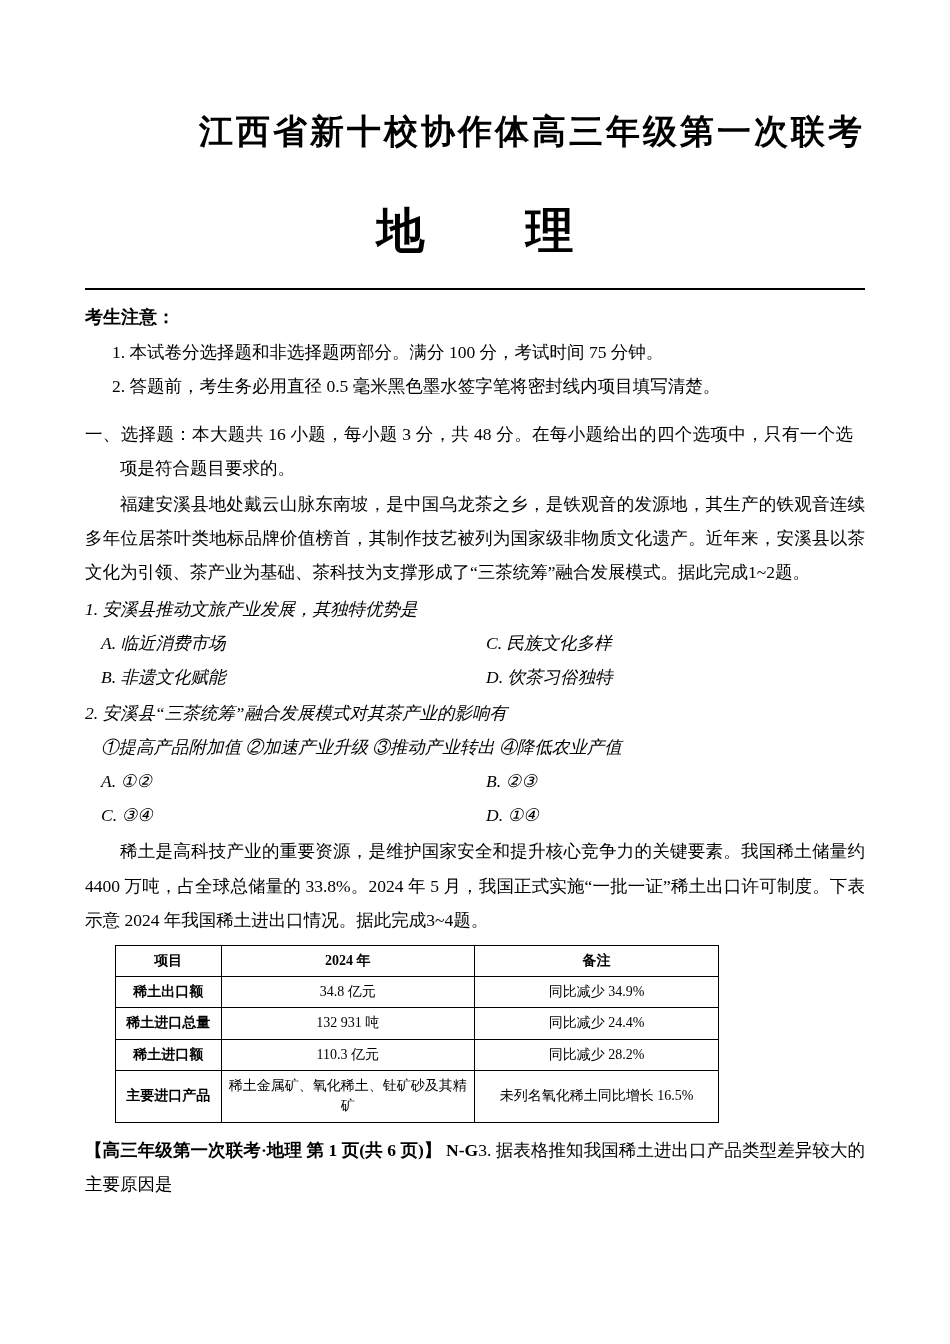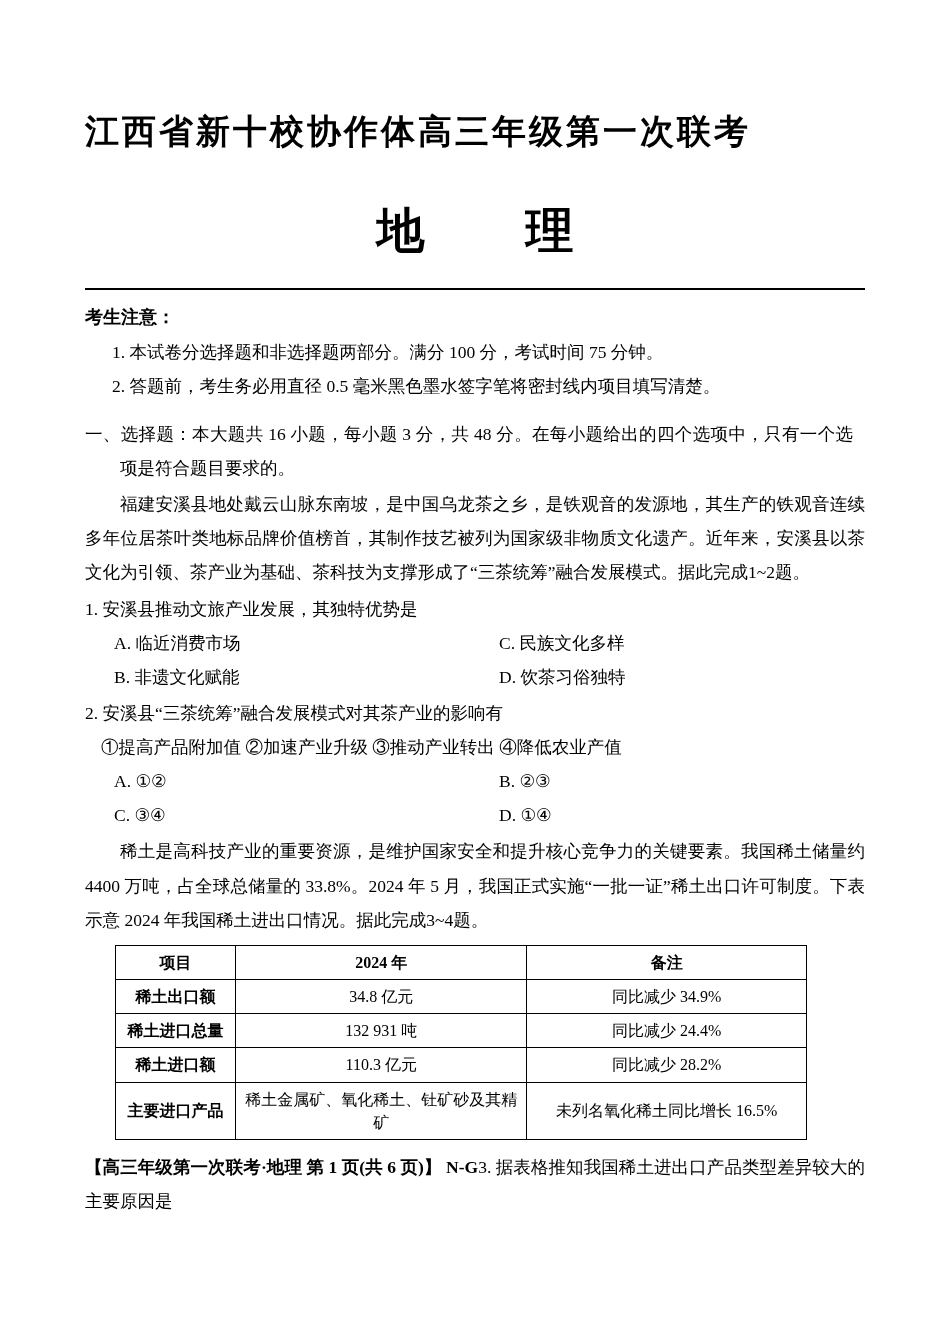--- a/index.html
+++ b/index.html
@@ -16,21 +16,21 @@
     font-family: "Liberation Serif", "DejaVu Serif", serif;
     font-size: 17.5px;
     line-height: 1.95;
   }
   .page {
     width: 950px;
     height: 1344px;
     padding: 112px 85px 0 85px;
   }
   .exam-title {
-    text-align: left;
+    text-align: right;
     font-size: 34px;
     font-weight: bold;
     letter-spacing: 3px;
     line-height: 1.2;
     margin: 0 0 52px 0;
   }
   .exam-subject {
     text-align: center;
     font-size: 48px;
     font-weight: bold;
@@ -67,34 +67,34 @@
     padding-left: 2em;
     text-indent: -2em;
     text-align: justify;
     margin: 8px 12px 0 0;
   }
   .passage {
     text-indent: 2em;
     text-align: justify;
     margin: 2px 0 0 0;
   }
-  .question { margin: 2px 0 0 0; }
+  .question { margin: 2px 0 0 0; font-style: italic; }
   .q-text { margin: 0; }
   .sub-items { margin: 0 0 0 16px; }
   .options {
     display: grid;
     grid-template-columns: 385px auto;
-    margin-left: 29px;
+    margin-left: 16px;
   }
   .option { white-space: nowrap; }
   .exam-table {
     border-collapse: collapse;
     margin: 8px 0 0 30px;
-    width: 692px;
-    font-size: 16px;
+    width: 604px;
+    font-size: 14px;
     line-height: 1.45;
   }
   .exam-table th, .exam-table td {
     border: 1px solid #000;
     text-align: center;
     vertical-align: middle;
     padding: 5px 6px;
   }
   .exam-table th { font-weight: bold; }
   .exam-table td.label-cell { font-weight: bold; }

